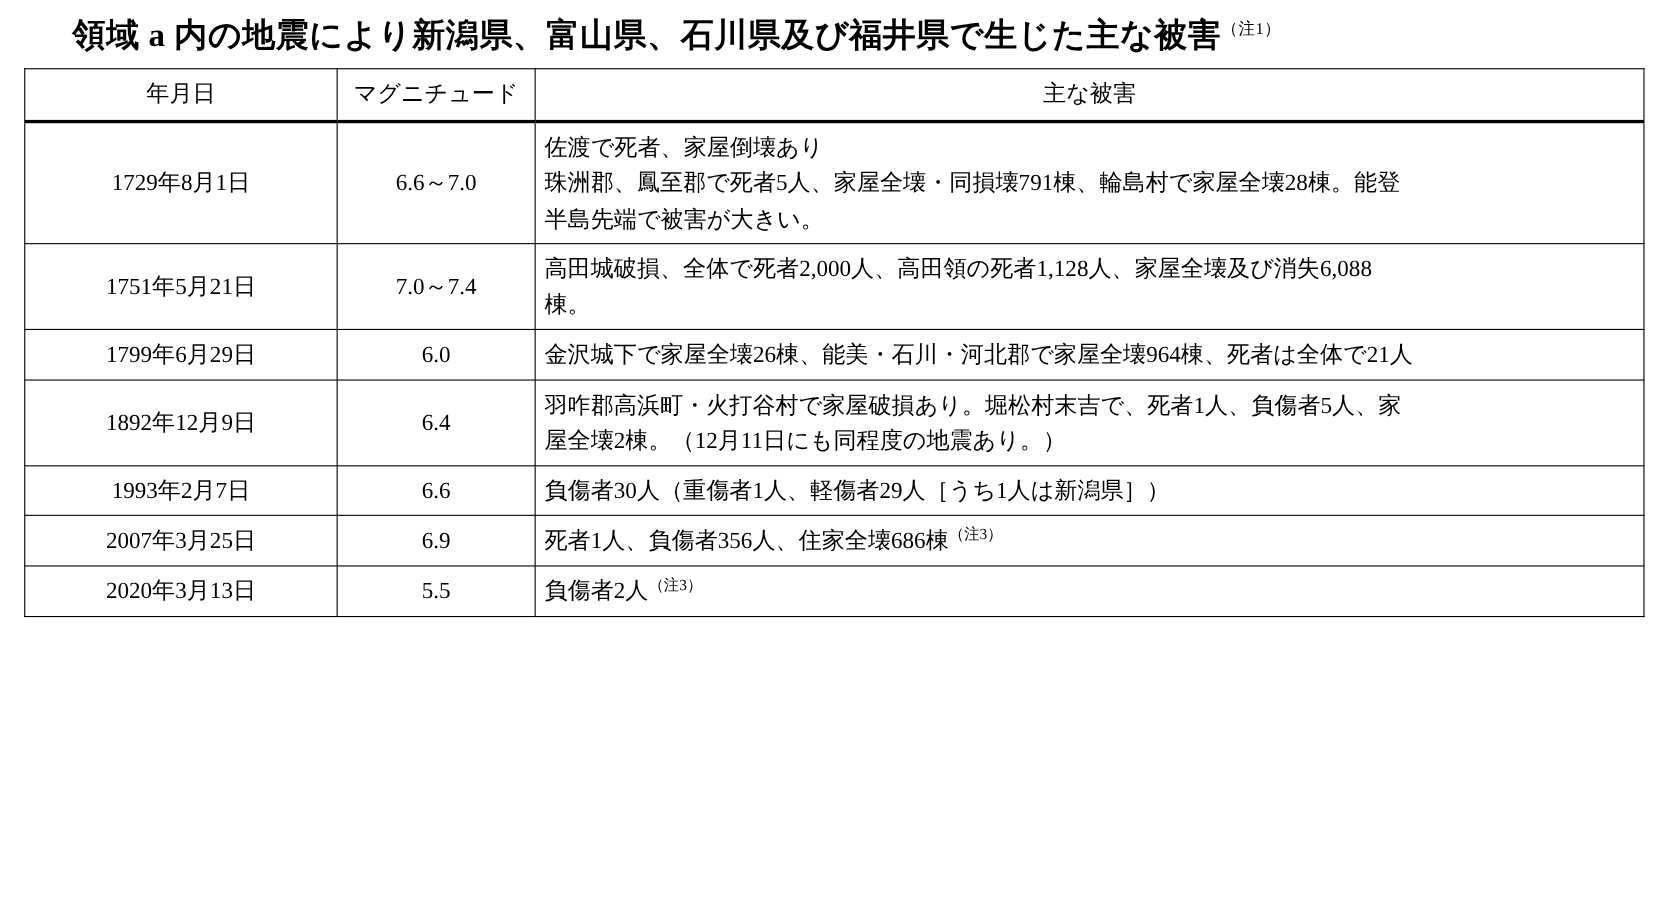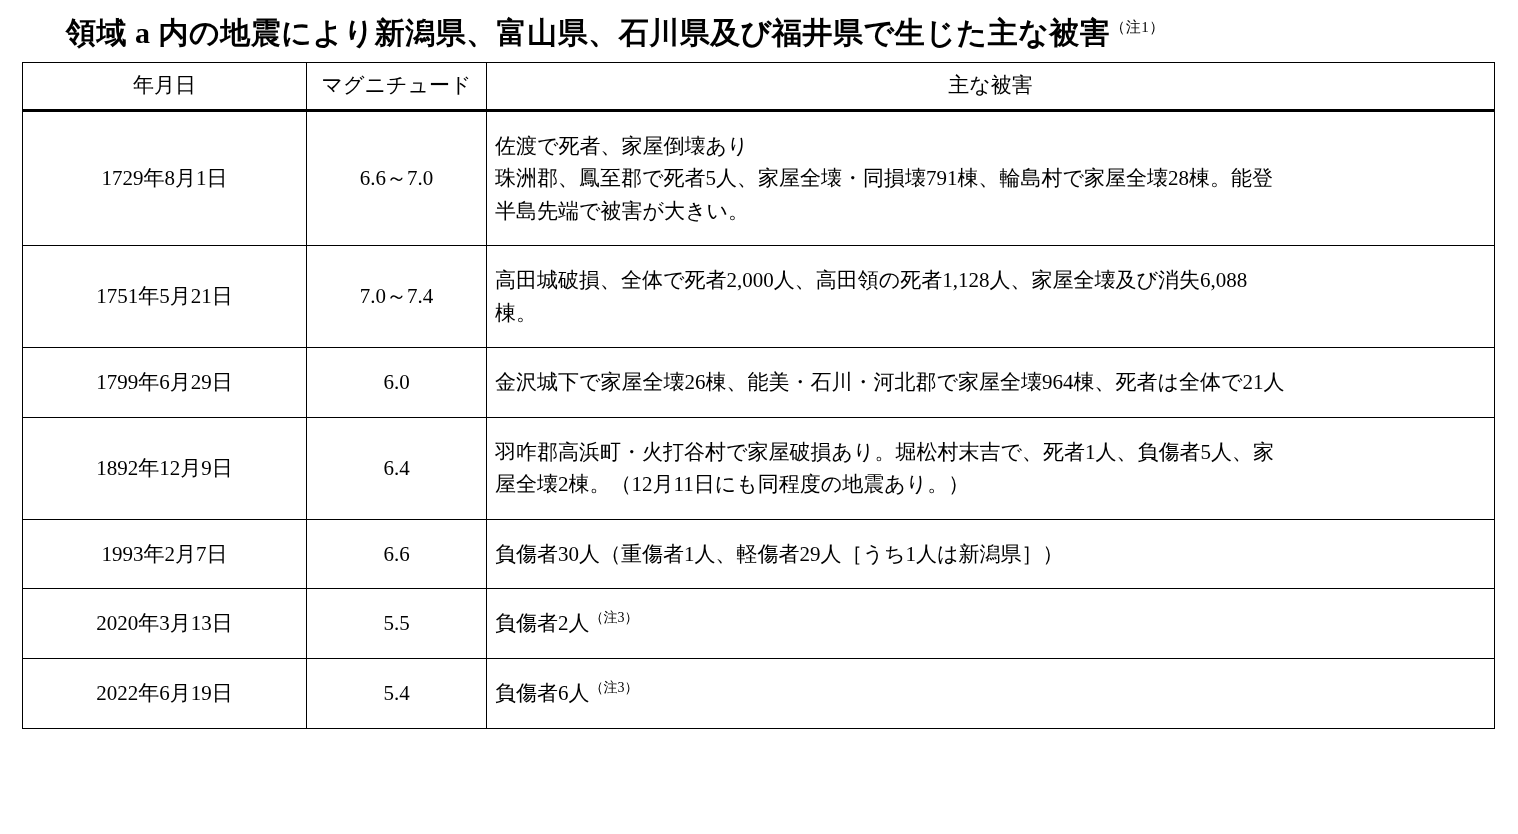--- a/index.html
+++ b/index.html
@@ -43,21 +43,21 @@
   }
   table.damage-table col.c-date  { width: 284px; }
   table.damage-table col.c-mag   { width: 180px; }
   table.damage-table col.c-dmg   { width: 1008px; }
 
   table.damage-table th,
   table.damage-table td {
     border: 1px solid #000000;
     font-size: 21px;
     line-height: 1.55;
-    padding: 18px 8px;
+    padding: 6px 8px;
     vertical-align: middle;
     font-weight: normal;
   }
   table.damage-table thead th {
     text-align: center;
     height: 40px;
     padding: 3px 6px;
   }
   
   table.damage-table thead th {
@@ -133,29 +133,29 @@
           </td>
         </tr>
         <tr>
           <td class="cell-date">1993年2月7日</td>
           <td class="cell-mag">6.6</td>
           <td class="cell-dmg">
             <span class="line">負傷者30人（重傷者1人、軽傷者29人［うち1人は新潟県］）</span>
           </td>
         </tr>
         <tr>
+          <td class="cell-date">2007年3月25日</td>
+          <td class="cell-mag">6.9</td>
+          <td class="cell-dmg">
+            <span class="line">死者1人、負傷者356人、住家全壊686棟<span class="sup">（注3）</span></span>
+          </td>
+        </tr>
+        <tr>
           <td class="cell-date">2020年3月13日</td>
           <td class="cell-mag">5.5</td>
           <td class="cell-dmg">
             <span class="line">負傷者2人<span class="sup">（注3）</span></span>
-          </td>
-        </tr>
-        <tr>
-          <td class="cell-date">2022年6月19日</td>
-          <td class="cell-mag">5.4</td>
-          <td class="cell-dmg">
-            <span class="line">負傷者6人<span class="sup">（注3）</span></span>
           </td>
         </tr>
       </tbody>
   </table>
 
 </div>
 
 </body></html>

